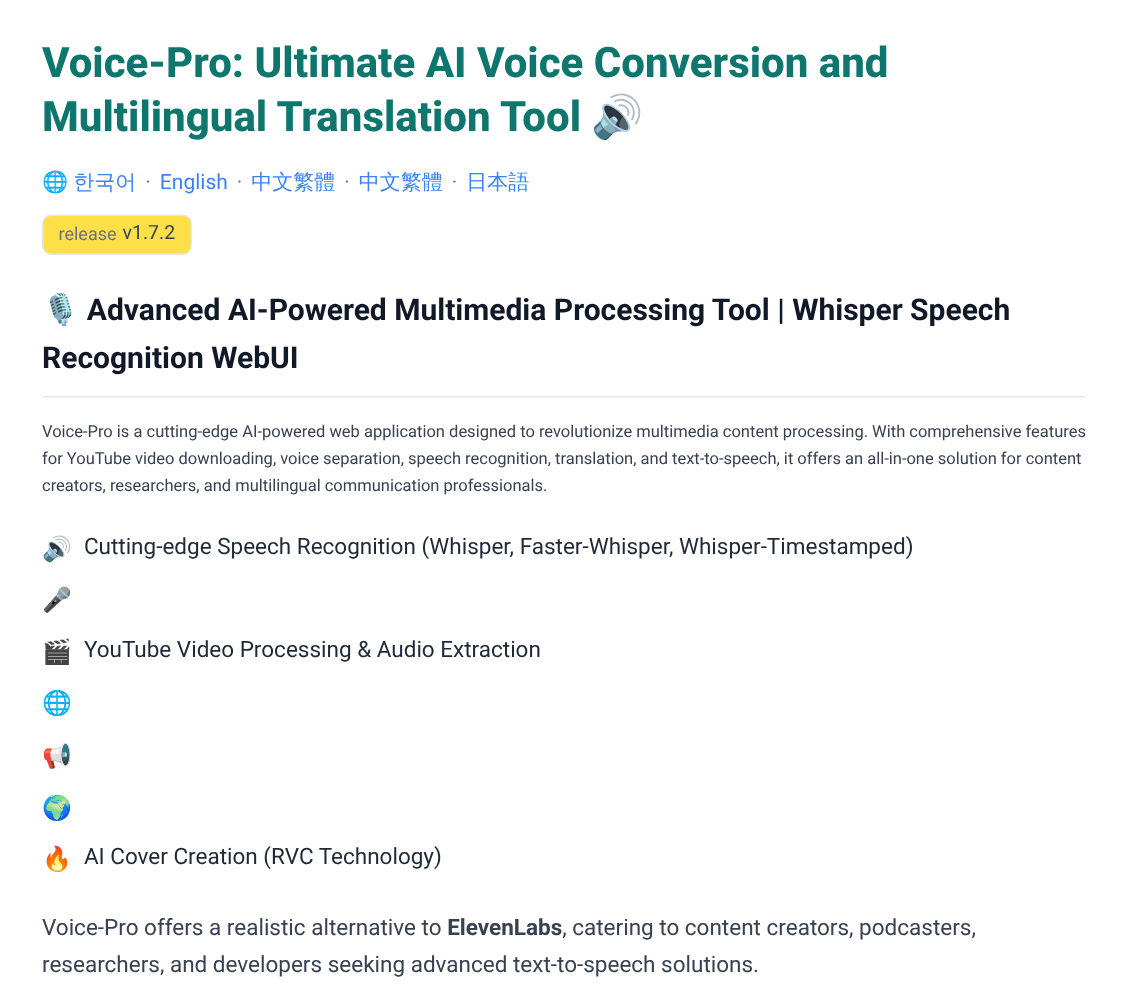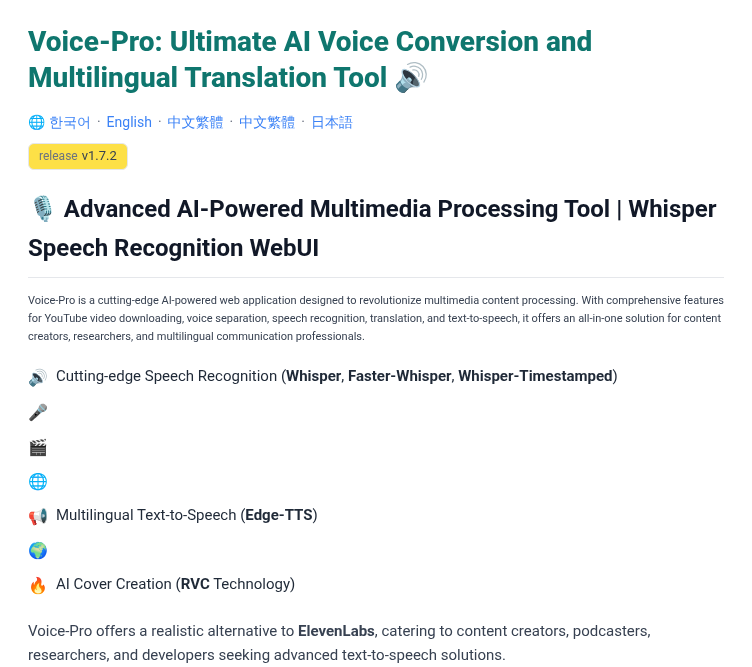--- a/index.html
+++ b/index.html
@@ -58,21 +58,21 @@
       color: #374151;
       margin-bottom: 20px;
     }
 
     .badge .badge-label {
       color: #6b7280;
       font-size: 12px;
     }
 
     .section-title {
-      font-size: 24px;
+      font-size: 20px;
       font-weight: 700;
       color: #111827;
       margin-bottom: 14px;
       padding-bottom: 10px;
       border-bottom: 1px solid #e5e7eb;
     }
 
     .description {
       color: #374151;
       margin-bottom: 18px;
@@ -95,21 +95,21 @@
       color: #1f2937;
     }
 
     .feature-icon {
       flex-shrink: 0;
       font-size: 16px;
       margin-top: 1px;
     }
 
     .feature-text strong {
-      font-weight: 700;
+      font-weight: 400;
     }
 
     .footer-text {
       color: #374151;
       font-size: 15px;
       line-height: 1.65;
     }
 
     .footer-text strong {
       font-weight: 700;
@@ -154,29 +154,29 @@
     <span class="feature-icon">🔊</span>
     <span class="feature-text">
       Cutting-edge Speech Recognition (<strong>Whisper</strong>, <strong>Faster-Whisper</strong>, <strong>Whisper-Timestamped</strong>)
     </span>
   </li>
   <li>
     <span class="feature-icon">🎤</span>
   </li>
   <li>
     <span class="feature-icon">🎬</span>
+    <span class="feature-text">
+      YouTube Video Processing &amp; Audio Extraction
+    </span>
   </li>
   <li>
     <span class="feature-icon">🌐</span>
   </li>
   <li>
     <span class="feature-icon">📢</span>
-    <span class="feature-text">
-      Multilingual Text-to-Speech (<strong>Edge-TTS</strong>)
-    </span>
   </li>
   <li>
     <span class="feature-icon">🌍</span>
   </li>
   <li>
     <span class="feature-icon">🔥</span>
     <span class="feature-text">
       AI Cover Creation (<strong>RVC</strong> Technology)
     </span>
   </li>

